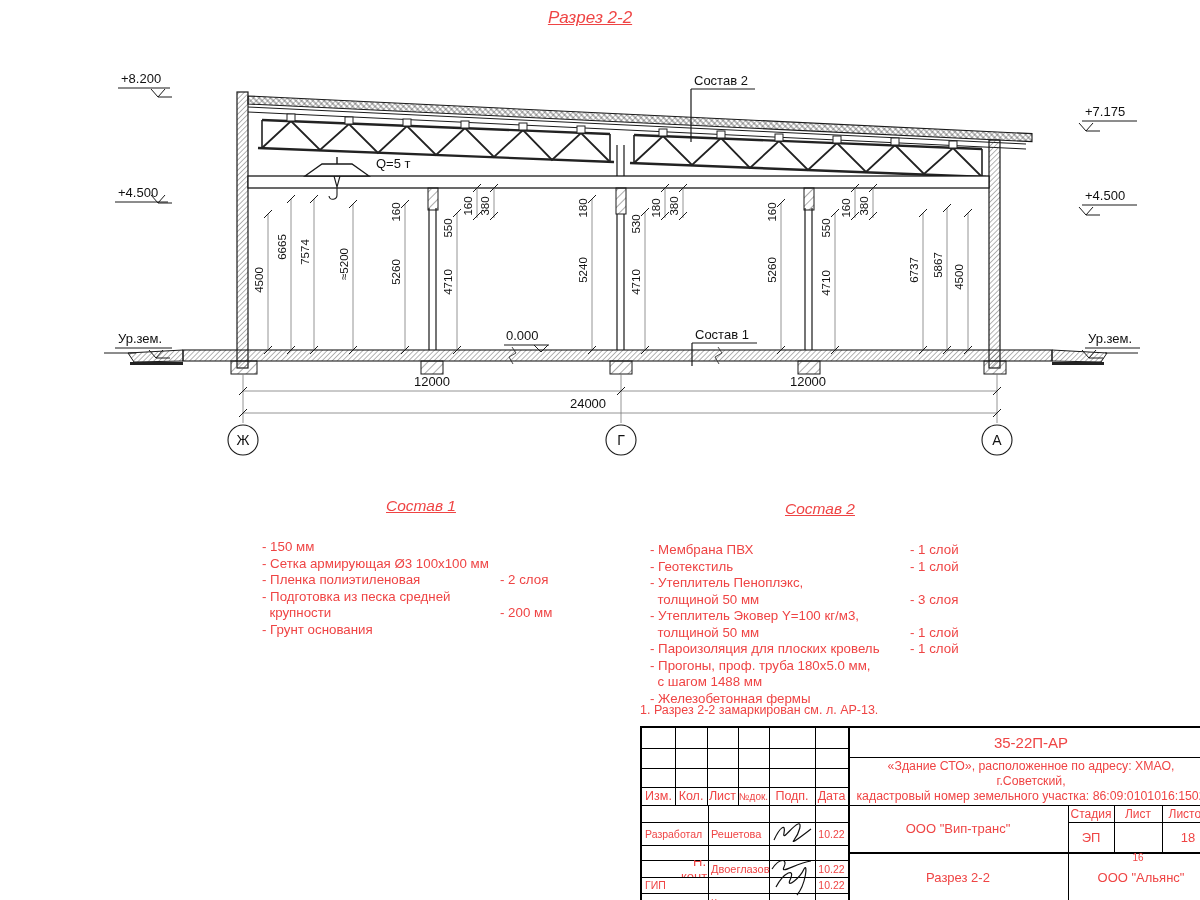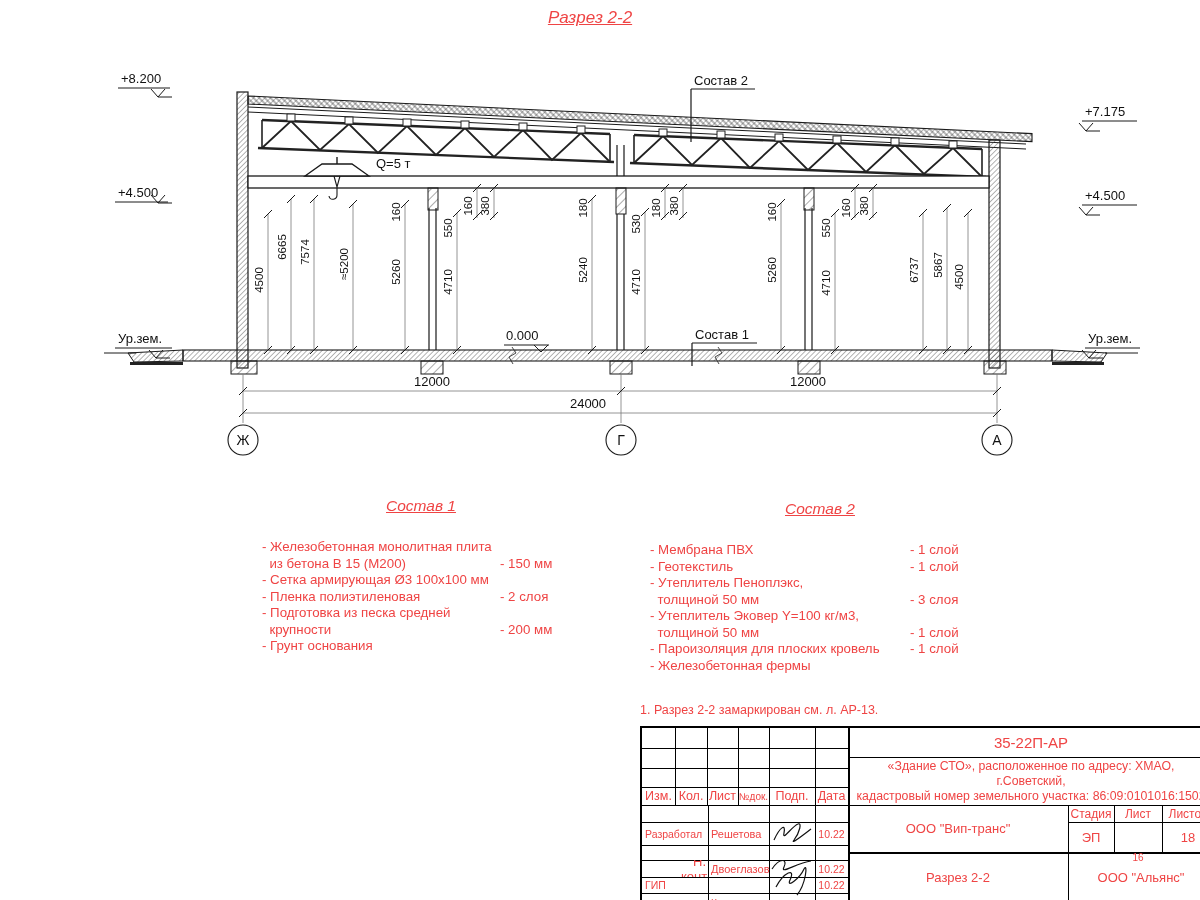--- a/index.html
+++ b/index.html
@@ -220,22 +220,20 @@
     <circle cx="997" cy="440" r="15" fill="none" stroke="#1a1a1a" stroke-width="1.1"></circle>
     <text class="axtxt" text-anchor="middle" x="243" y="445">Ж</text>
     <text class="axtxt" text-anchor="middle" x="621" y="445">Г</text>
     <text class="axtxt" text-anchor="middle" x="997" y="445">А</text>
   </g>
 </svg>
 
 <div class="comp" style="left:262px;top:497px;width:318px;">
   <div class="ctitle"><span>Состав 1</span></div>
   <div class="row">
-        <div class="nm">- Железобетонная  монолитная плита
-&nbsp;&nbsp;из бетона В 15 (М200)</div>
         <div class="vl">- 150 мм</div>
       </div>
   <div class="row">
         <div class="nm">- Сетка армирующая Ø3 100х100 мм</div>
         <div class="vl"></div>
       </div>
   <div class="row">
         <div class="nm">- Пленка полиэтиленовая</div>
         <div class="vl">-  2 слоя</div>
       </div>
@@ -266,20 +264,25 @@
         <div class="vl">- 3 слоя</div>
       </div>
   <div class="row">
         <div class="nm">- Утеплитель Эковер Y=100 кг/м3,
 &nbsp;&nbsp;толщиной 50 мм</div>
         <div class="vl">- 1 слой</div>
       </div>
   <div class="row">
         <div class="nm">- Пароизоляция для плоских кровель</div>
         <div class="vl">- 1 слой</div>
+      </div>
+  <div class="row">
+        <div class="nm">- Прогоны, проф. труба 180х5.0 мм,
+&nbsp;&nbsp;с шагом 1488 мм</div>
+        <div class="vl"></div>
       </div>
   <div class="row">
         <div class="nm">- Железобетонная фермы</div>
         <div class="vl"></div>
       </div>
 </div>
 
 <div class="abs note">1. Разрез 2-2 замаркирован см. л. АР-13.</div>
 
 <div class="abs stamp">

